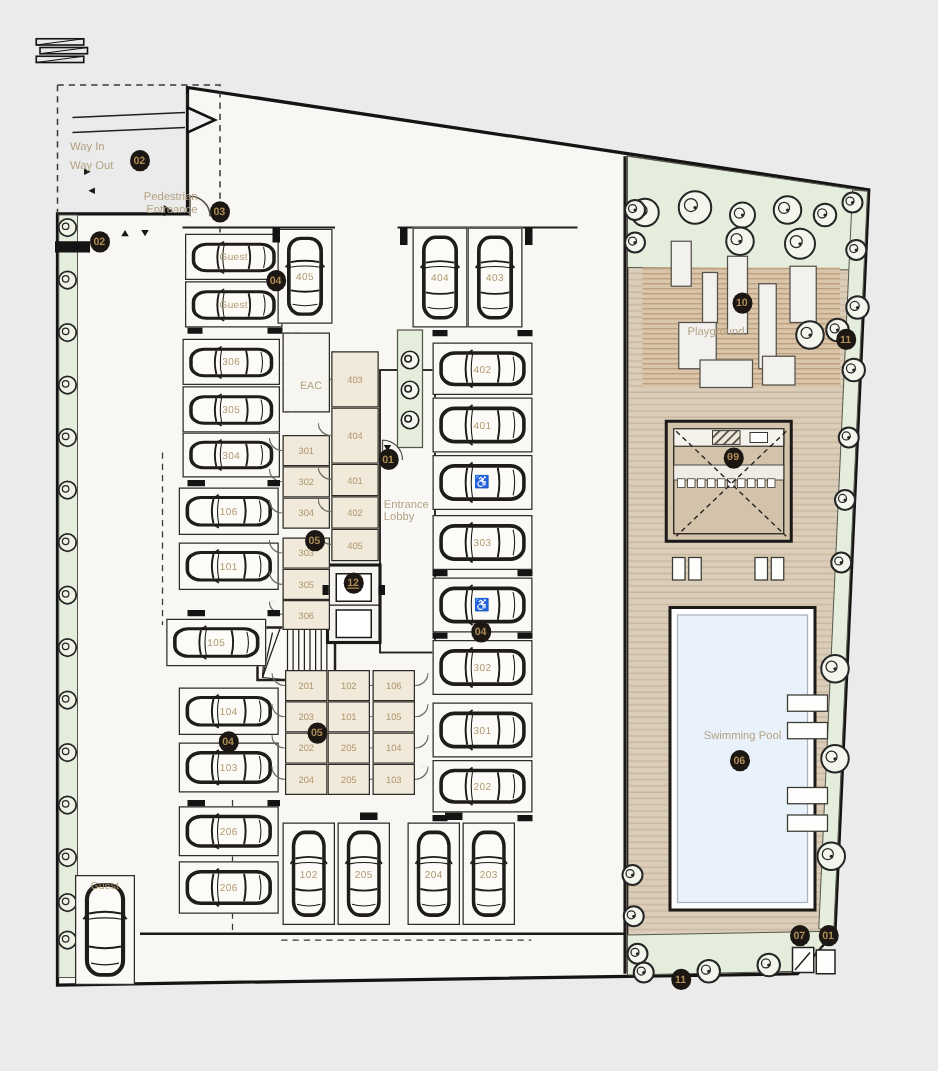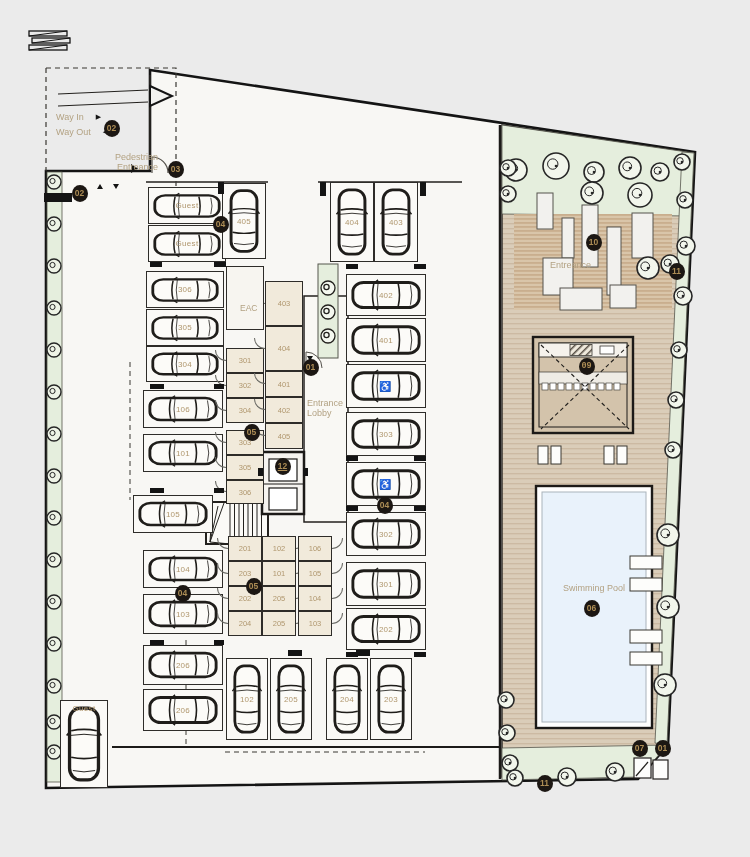--- a/index.html
+++ b/index.html
@@ -14,21 +14,21 @@
              justify-content:center;font-size:8px;letter-spacing:.3px;color:#b0976e;z-index:2;}
   .stall-num.top{align-items:flex-start;padding-top:3px;}
   .stall-num.acc{font-size:10px;}
   .room{position:absolute;border:1.4px solid #2e2c29;background:#f1eadb;box-sizing:border-box;
         display:flex;align-items:center;justify-content:center;font-size:7.5px;color:#b0976e;z-index:1;}
   .door{position:absolute;width:11px;height:11px;border:1px solid #6b6b66;box-sizing:border-box;z-index:1;}
   .door.l{left:-12px;top:50%;margin-top:-11px;border-right:none;border-top:none;border-radius:0 0 0 100%;}
   .door.r{right:-12px;top:50%;margin-top:-11px;border-left:none;border-top:none;border-radius:0 0 100% 0;}
   .marker{position:absolute;width:16px;height:17px;border-radius:50%;background:#1c1713;color:#ad8d55;
           font-size:8.5px;font-weight:bold;display:flex;align-items:center;justify-content:center;z-index:6;}
-  .lbl{position:absolute;color:#b3a283;font-size:9px;line-height:1.15;z-index:4;}
+  .lbl{position:absolute;color:#b3a283;font-size:9px;line-height:1.15;z-index:4;flex-direction:column;}
   .way-row{display:flex;align-items:center;gap:12px;}
   .way-row .arr{color:#151515;font-size:7px;}
   .stub{position:absolute;background:#141414;z-index:3;}
   .logo{position:absolute;left:28px;top:30px;z-index:4;}
 </style>
 </head>
 <body>
 
 <div class="canvas" id="plan">
 
@@ -308,21 +308,21 @@
     <span>Way In</span>
     <span class="arr">▶</span>
   </div>
   <div class="lbl way-row" style="left:56px;top:127px;">
     <span>Way Out</span>
     <span class="arr">◀</span>
   </div>
   <div class="lbl" style="left:96px;top:152px;width:62px;text-align:right;">Pedestrian Entreance</div>
   <div class="lbl" style="left:240px;top:304px;font-size:8.5px;">EAC</div>
   <div class="lbl" style="left:307px;top:398px;width:42px;">Entrance Lobby</div>
-  <div class="lbl" style="left:550px;top:260px;">Entreance</div>
+  <div class="lbl" style="left:550px;top:260px;">Playground</div>
   <div class="lbl" style="left:549px;top:583px;width:90px;text-align:center;">Swimming Pool</div>
 
 <div class="stall" style="left: 148px; top: 187px; width: 78px; height: 37px;">
       <div class="car" style="width: 70px; height: 28px;">
         <svg viewBox="0 0 100 46" preserveAspectRatio="none">
           <rect x="4" y="5.5" width="92" height="35" rx="15" ry="13" fill="#fcfbf8" stroke="#1f1d1a" stroke-width="4"></rect>
           <path d="M33 7.5 Q29.5 23 33 38.5" fill="none" stroke="#1f1d1a" stroke-width="2.2"></path>
           <path d="M39 6.5 Q36 23 39 39.5" fill="none" stroke="#1f1d1a" stroke-width="1.2"></path>
           <path d="M67 7.5 Q70.5 23 67 38.5" fill="none" stroke="#1f1d1a" stroke-width="2.2"></path>
           <path d="M84 9.5 Q87.5 23 84 36.5" fill="none" stroke="#1f1d1a" stroke-width="1.2"></path>

